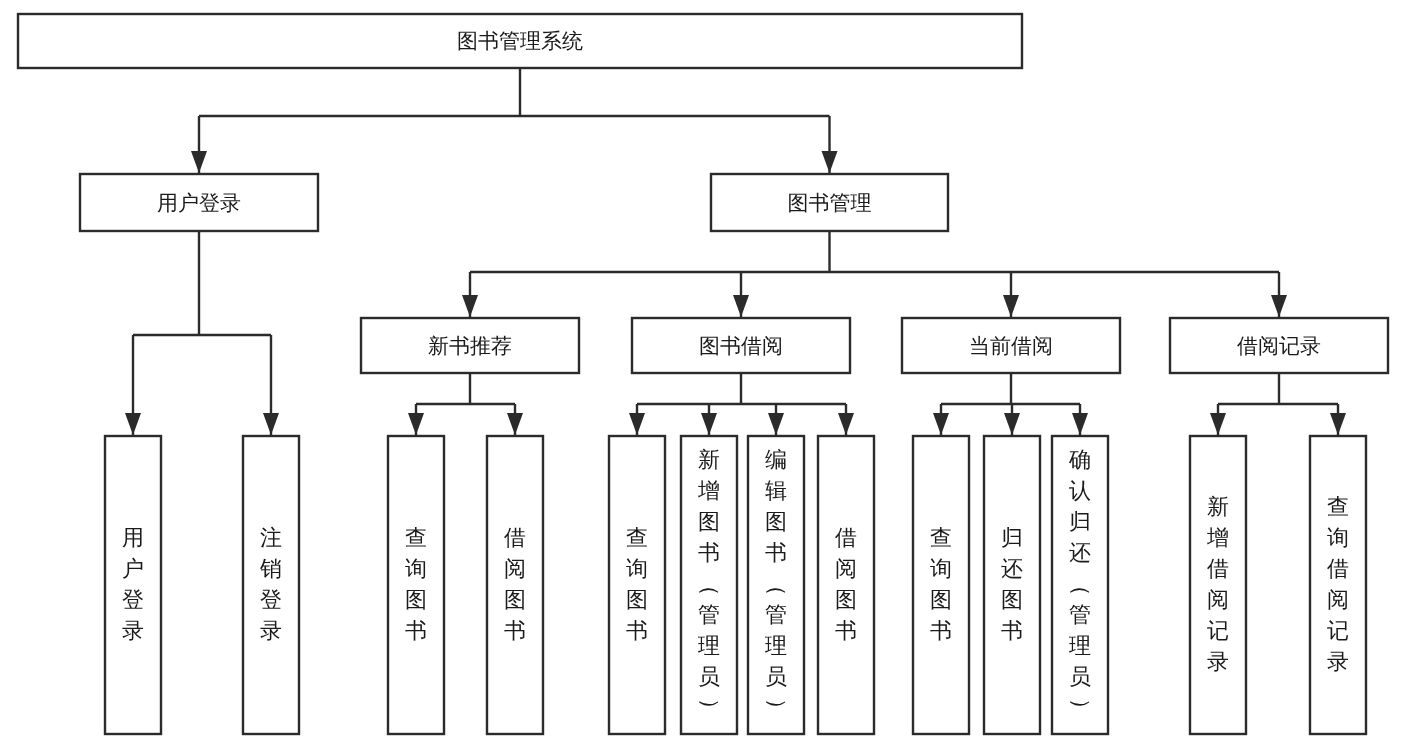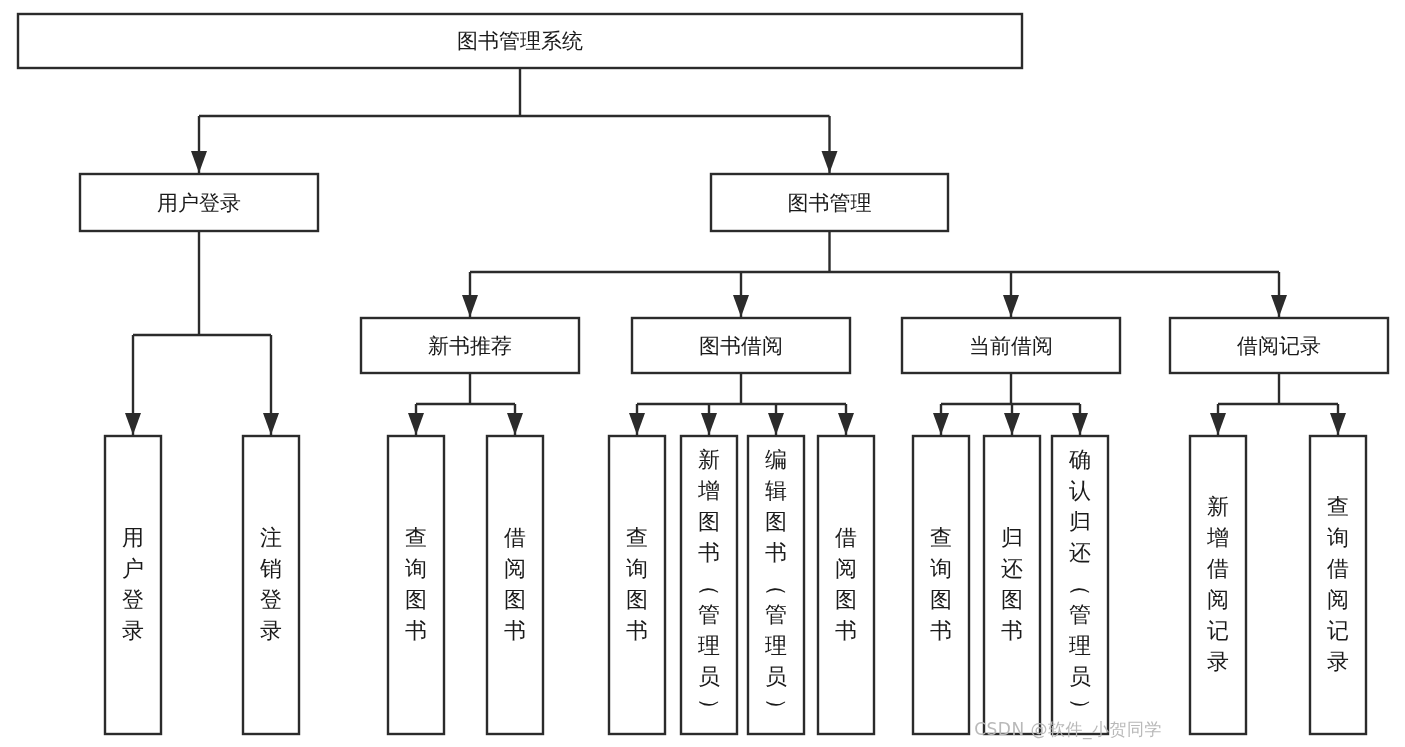--- a/index.html
+++ b/index.html
@@ -263,14 +263,13 @@
       <g>
         <rect x="1310" y="436" width="56" height="298" class="node-box-leaf"></rect>
         <text x="1338" y="507.5" class="leaf-label-char">查</text>
         <text x="1338" y="538.5" class="leaf-label-char">询</text>
         <text x="1338" y="569.5" class="leaf-label-char">借</text>
         <text x="1338" y="600.5" class="leaf-label-char">阅</text>
         <text x="1338" y="631.5" class="leaf-label-char">记</text>
         <text x="1338" y="662.5" class="leaf-label-char">录</text>
       </g>
     </svg>
-  <div class="watermark-text">CSDN @软件_小贺同学</div>
 </div>
 
 </body></html>

